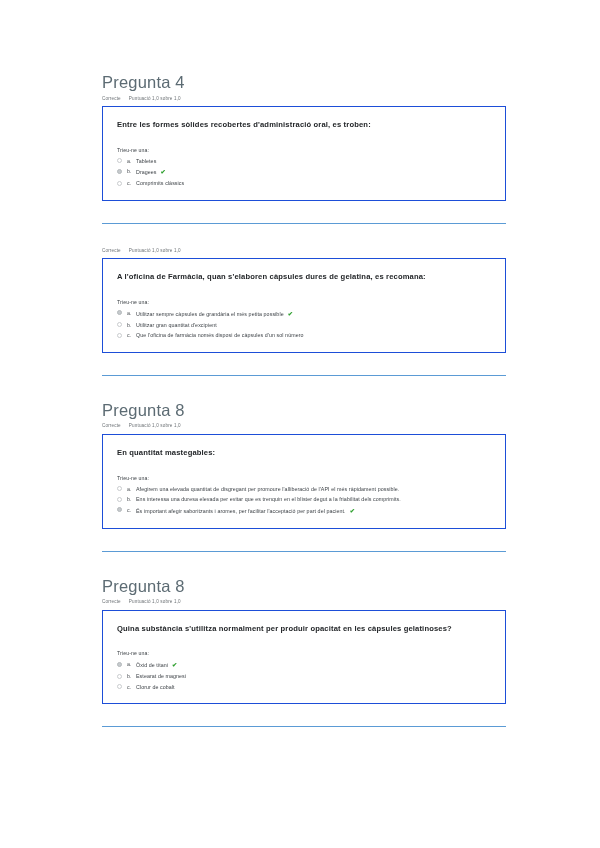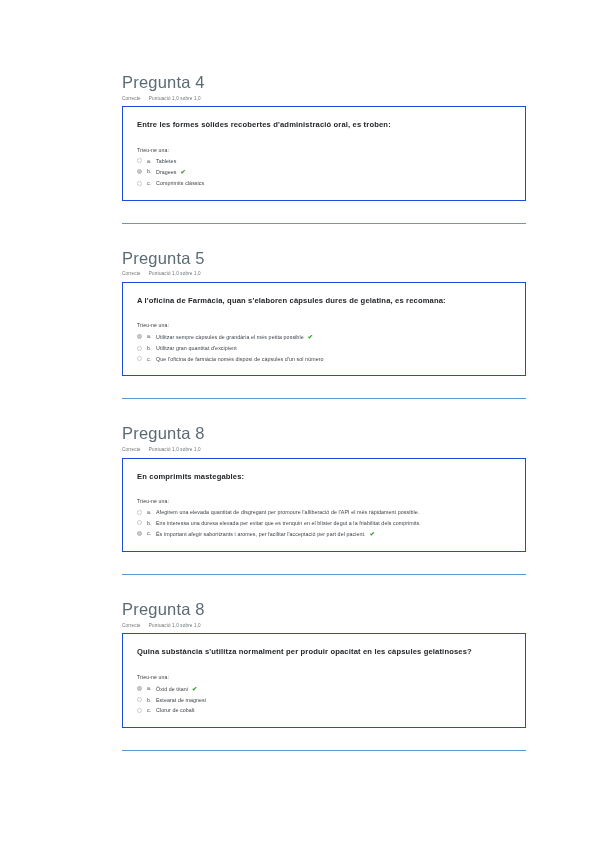--- a/index.html
+++ b/index.html
@@ -18,21 +18,21 @@
   .page {
     position: absolute;
     left: 0;
     top: 0;
     width: 600px;
     height: 848px;
     background: #ffffff;
   }
   .content {
     position: absolute;
-    left: 122px;
+    left: 102px;
     top: 72px;
     width: 404px;
   }
   .question-block {
     margin-bottom: 0;
   }
   .q-title {
     font-size: 16.5px;
     font-weight: 400;
     color: #5c6b73;
@@ -152,21 +152,20 @@
               <span class="ans-letter">c.</span>
               <span class="ans-text"><span>Comprimits clàssics</span></span>
             </li>
           </ul>
         </div>
       </div>
       <div class="gap-after-box"></div>
       <hr class="divider">
       <div class="gap-after-divider"></div>
       <div class="question-block">
-        <div class="q-title">Pregunta 5</div>
         <div class="q-meta"><span class="state">Correcte</span><span>Puntuació 1,0 sobre 1,0</span></div>
         <div class="q-box">
           <div class="q-text">A l'oficina de Farmàcia, quan s'elaboren càpsules dures de gelatina, es recomana:</div>
           <div class="q-prompt">Trieu-ne una:</div>
           <ul class="answers">
             <li class="answer">
               <span class="radio selected"></span>
               <span class="ans-letter">a.</span>
               <span class="ans-text"><span>Utilitzar sempre càpsules de grandària el més petita possible</span><span class="check">✔</span></span>
             </li>
@@ -183,21 +182,21 @@
           </ul>
         </div>
       </div>
       <div class="gap-after-box"></div>
       <hr class="divider">
       <div class="gap-after-divider"></div>
       <div class="question-block">
         <div class="q-title">Pregunta 8</div>
         <div class="q-meta"><span class="state">Correcte</span><span>Puntuació 1,0 sobre 1,0</span></div>
         <div class="q-box">
-          <div class="q-text">En comprimits mastegables:</div>
+          <div class="q-text">En quantitat mastegables:</div>
           <div class="q-prompt">Trieu-ne una:</div>
           <ul class="answers">
             <li class="answer">
               <span class="radio"></span>
               <span class="ans-letter">a.</span>
               <span class="ans-text"><span>Afegirem una elevada quantitat de disgregant per promoure l'alliberació de l'API el més ràpidament possible.</span></span>
             </li>
             <li class="answer">
               <span class="radio"></span>
               <span class="ans-letter">b.</span>

